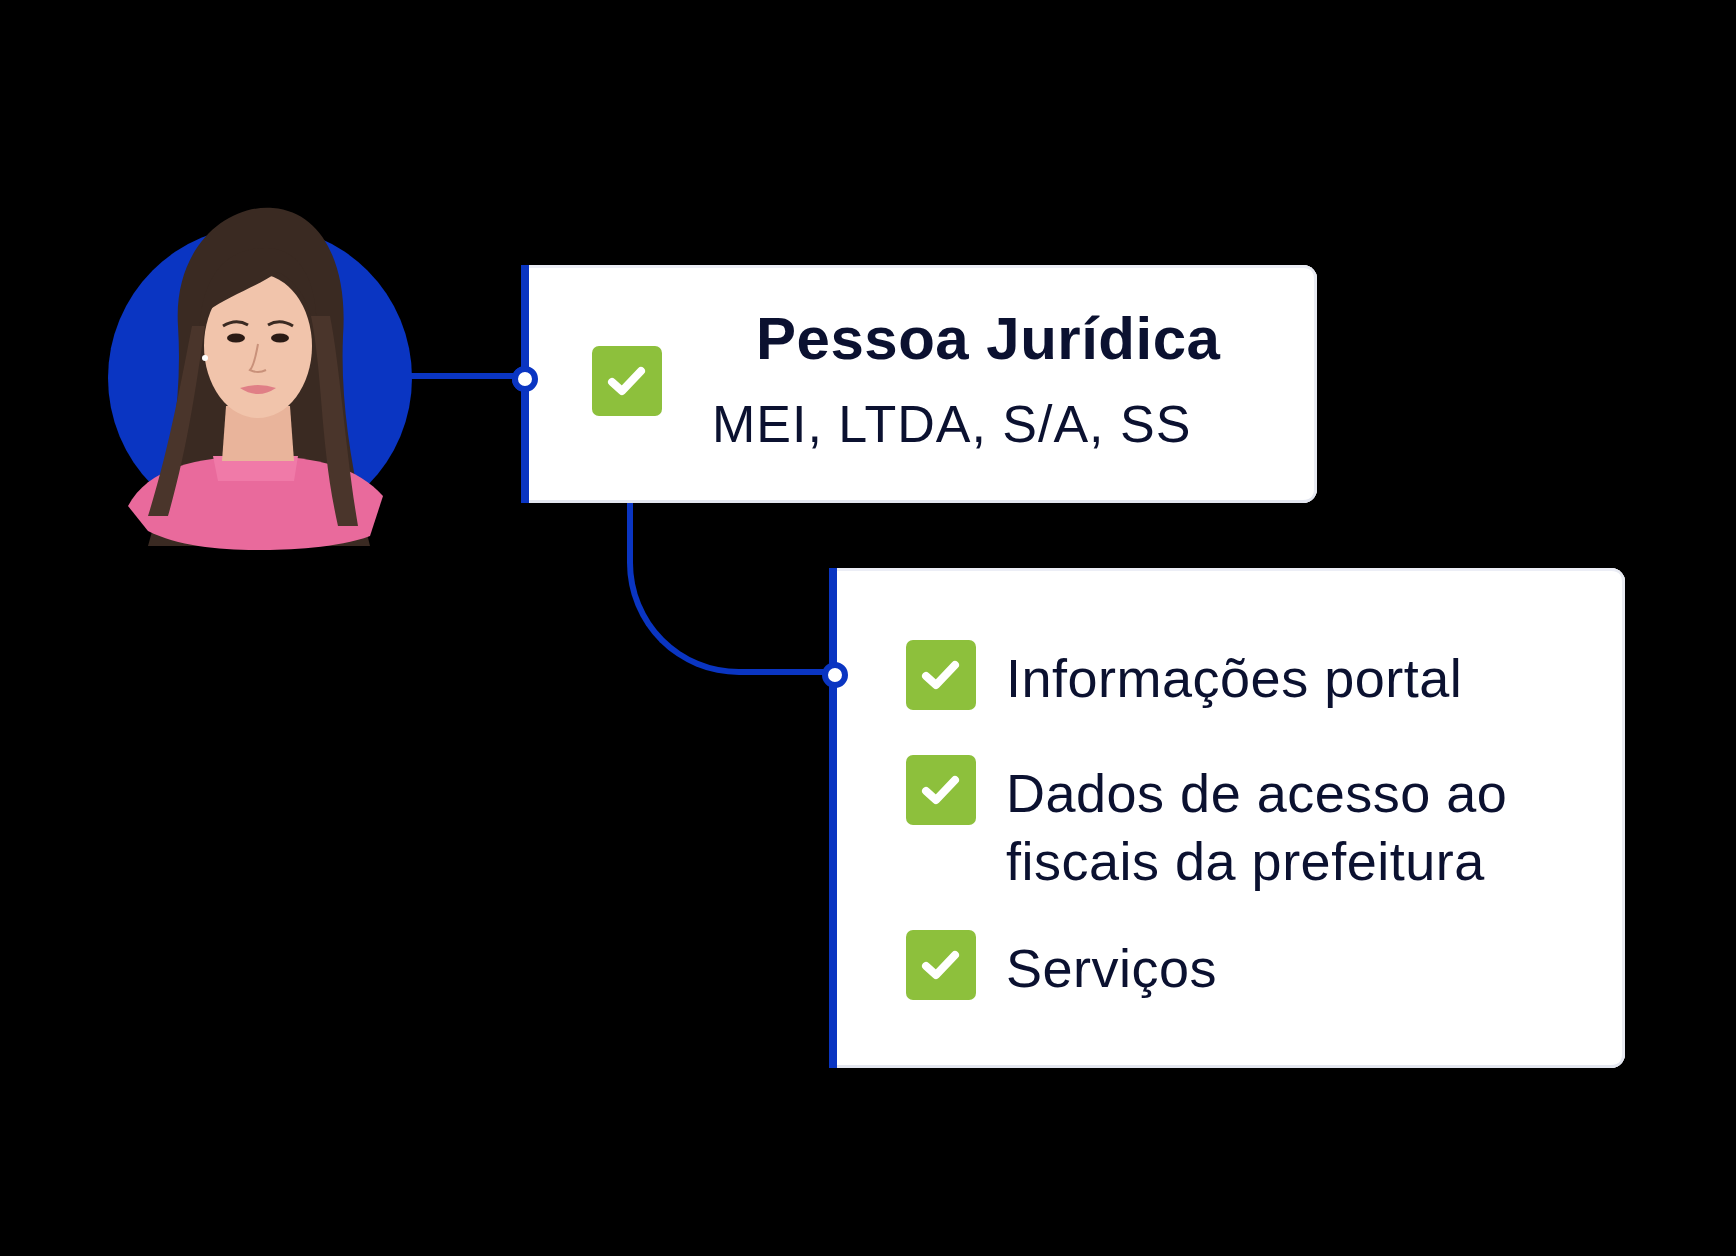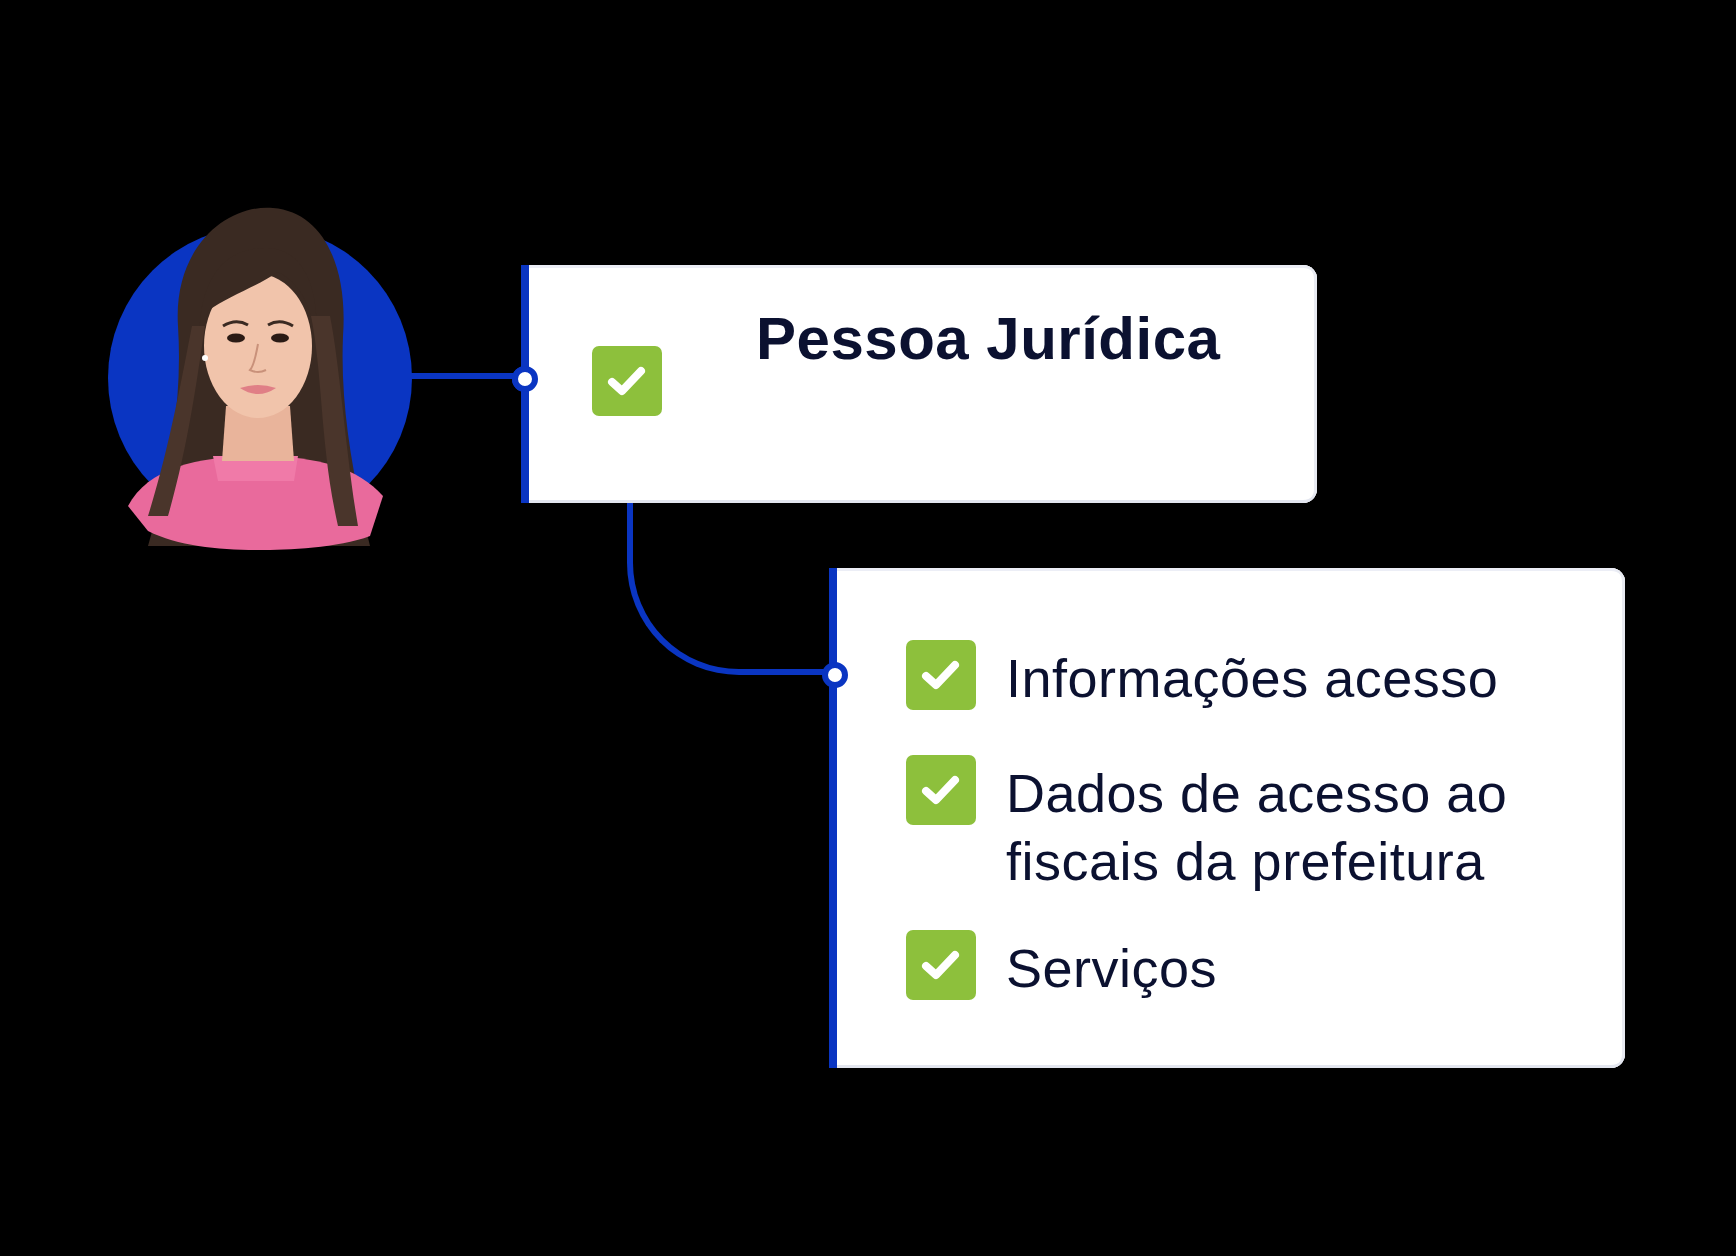--- a/index.html
+++ b/index.html
@@ -156,31 +156,32 @@
 <div class="curve"></div>
 <div class="connector line-h2"></div>
 
 <div class="card card-1">
   <div class="check">
     <svg width="40" height="36" viewBox="0 0 40 36">
       <path d="M5 19 L15 28 L34 8" stroke="#ffffff" stroke-width="8" stroke-linecap="round" stroke-linejoin="round" fill="none"></path>
     </svg>
   </div>
   <div class="card1-title">Pessoa Jurídica</div>
+  <div class="card1-sub">MEI, LTDA, S/A, SS</div>
 </div>
 <div class="dot dot-1"></div>
 
 <div class="card card-2">
   <div class="item item-1">
     <div class="check">
       <svg width="40" height="36" viewBox="0 0 40 36">
         <path d="M5 19 L15 28 L34 8" stroke="#ffffff" stroke-width="8" stroke-linecap="round" stroke-linejoin="round" fill="none"></path>
       </svg>
     </div>
-    <div class="item-label">Informações acesso</div>
+    <div class="item-label">Informações portal</div>
   </div>
   <div class="item item-2">
     <div class="check">
       <svg width="40" height="36" viewBox="0 0 40 36">
         <path d="M5 19 L15 28 L34 8" stroke="#ffffff" stroke-width="8" stroke-linecap="round" stroke-linejoin="round" fill="none"></path>
       </svg>
     </div>
     <div class="item-label">Dados de acesso ao fiscais da prefeitura</div>
   </div>
   <div class="item item-3">

